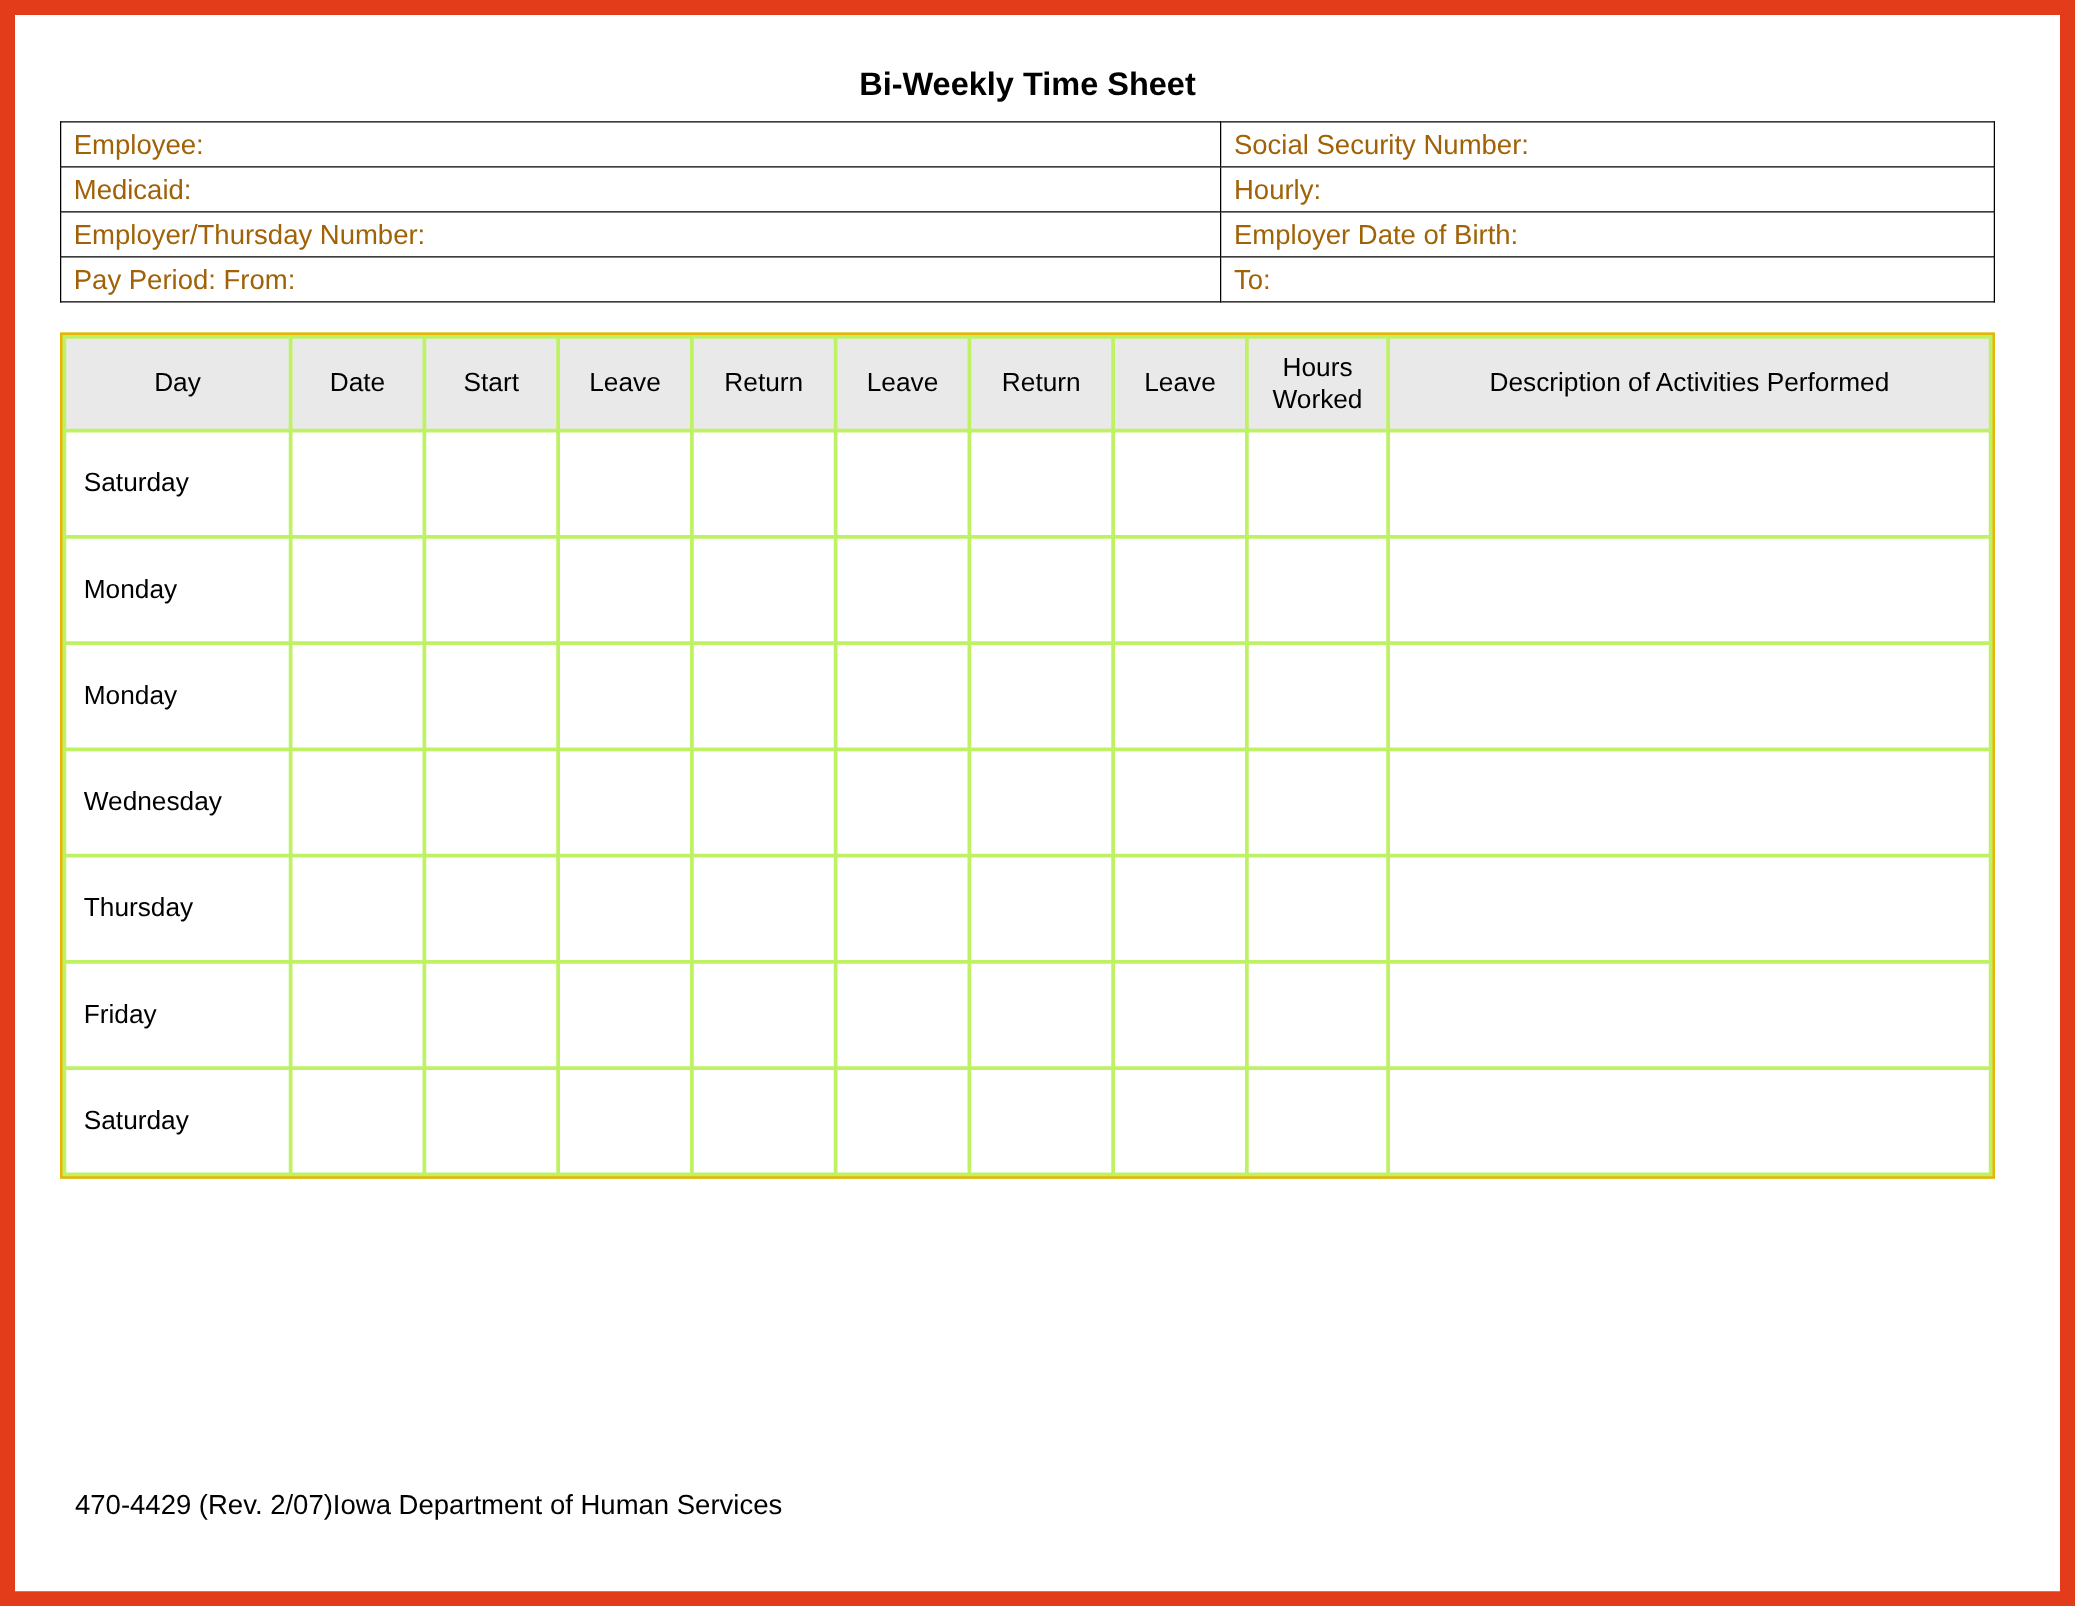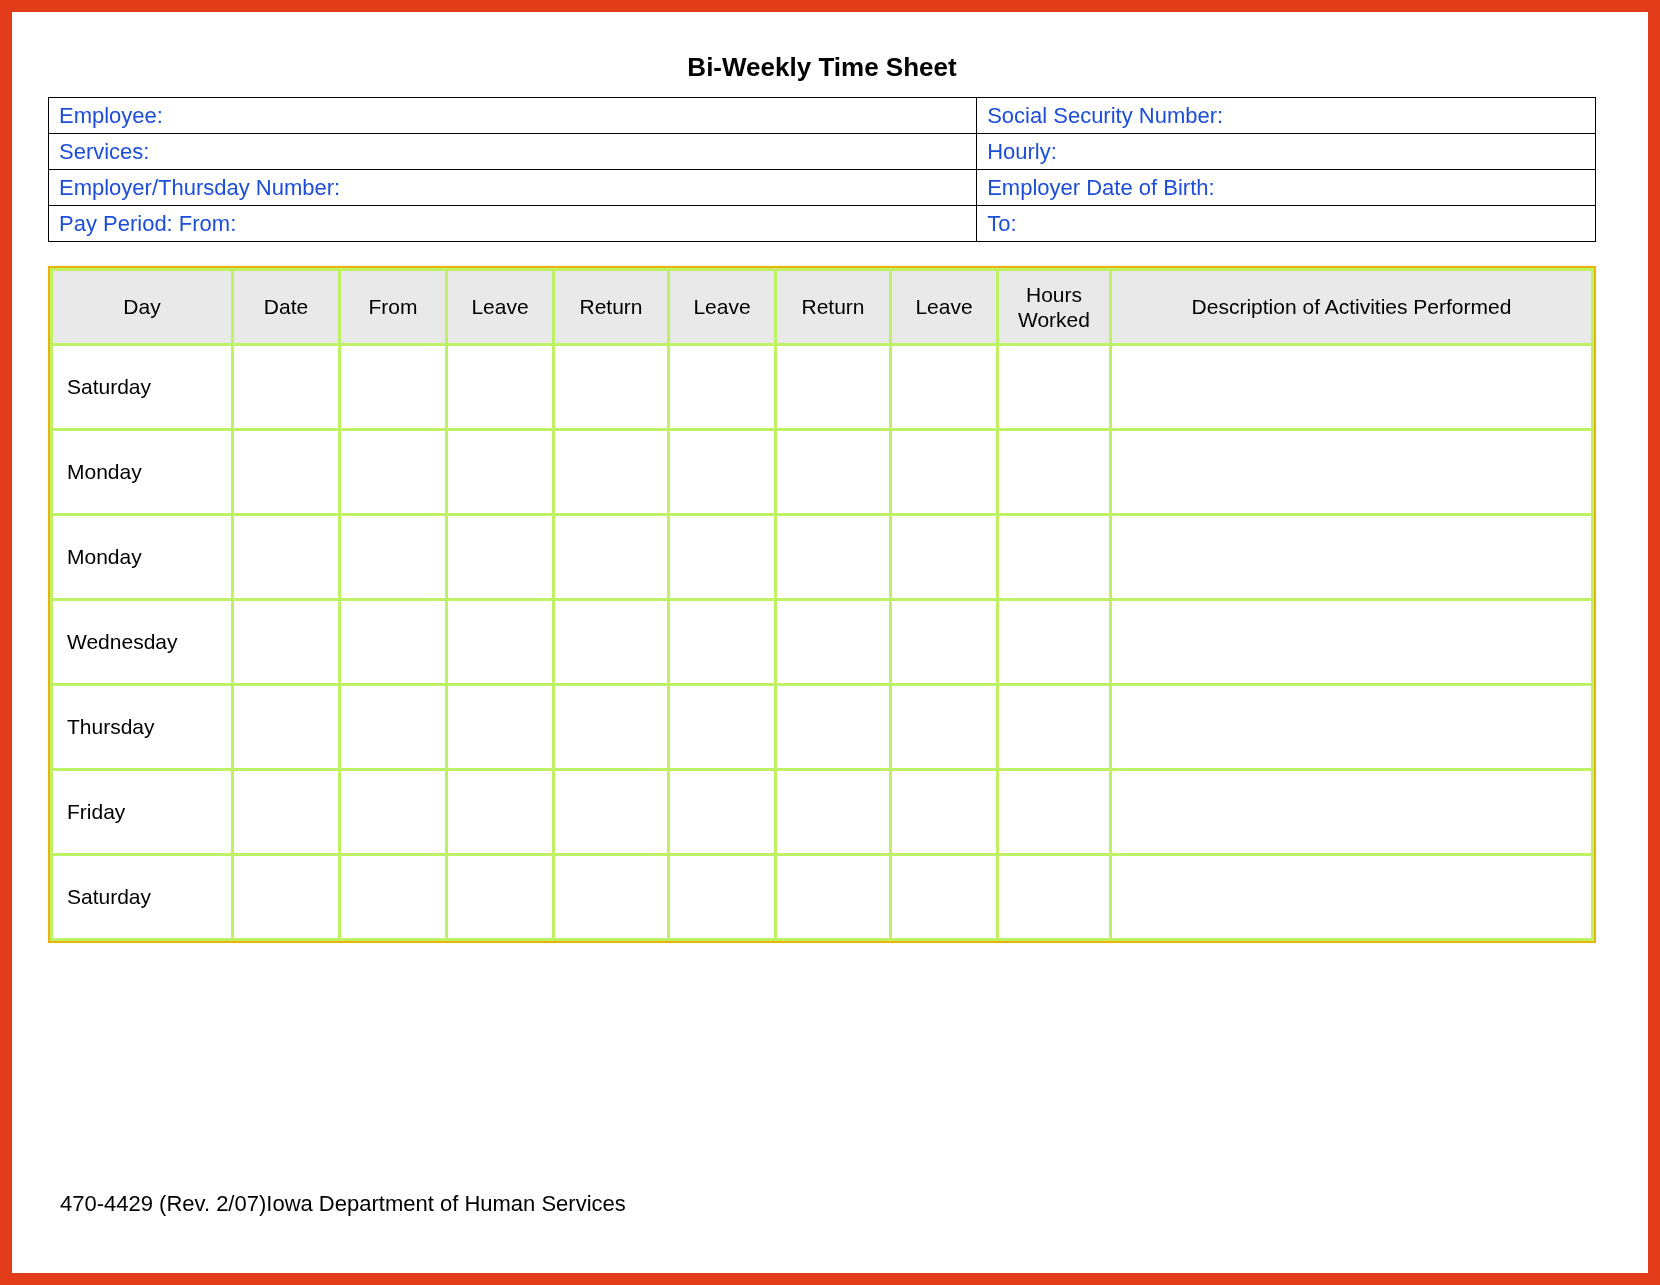--- a/index.html
+++ b/index.html
@@ -28,21 +28,21 @@
 
   
   .info-table {
     width: 100%;
     border-collapse: collapse;
     margin-bottom: 24px;
   }
   .info-table td {
     border: 1px solid #000;
     font-size: 22px;
-    color: #1d4ed8;
+    color: #a16207;
     padding: 4px 10px;
     height: 36px;
     vertical-align: middle;
     white-space: nowrap;
   }
   .info-table td.left  { width: 60%; }
   .info-table td.right { width: 40%; }
 
   
   .grid-table {
@@ -101,21 +101,21 @@
 
   <div class="title">Bi-Weekly Time Sheet</div>
 
   <table class="info-table">
     <tbody>
         <tr>
       <td class="left">Employee:</td>
       <td class="right">Social Security Number:</td>
     </tr>
     <tr>
-      <td class="left">Services:</td>
+      <td class="left">Medicaid:</td>
       <td class="right">Hourly:</td>
     </tr>
     <tr>
       <td class="left">Employer/Thursday Number:</td>
       <td class="right">Employer Date of Birth:</td>
     </tr>
     <tr>
       <td class="left">Pay Period:  From:</td>
       <td class="right">To:</td>
     </tr>
@@ -132,21 +132,21 @@
       <col class="col-leave">
       <col class="col-return">
       <col class="col-leave">
       <col class="col-hours">
       <col class="col-desc">
     </colgroup>
     <thead>
       <tr>
         <th>Day</th>
         <th>Date</th>
-        <th>From</th>
+        <th>Start</th>
         <th>Leave</th>
         <th>Return</th>
         <th>Leave</th>
         <th>Return</th>
         <th>Leave</th>
         <th>Hours Worked</th>
         <th>Description of Activities Performed</th>
       </tr>
     </thead>
     <tbody id="grid-body">

